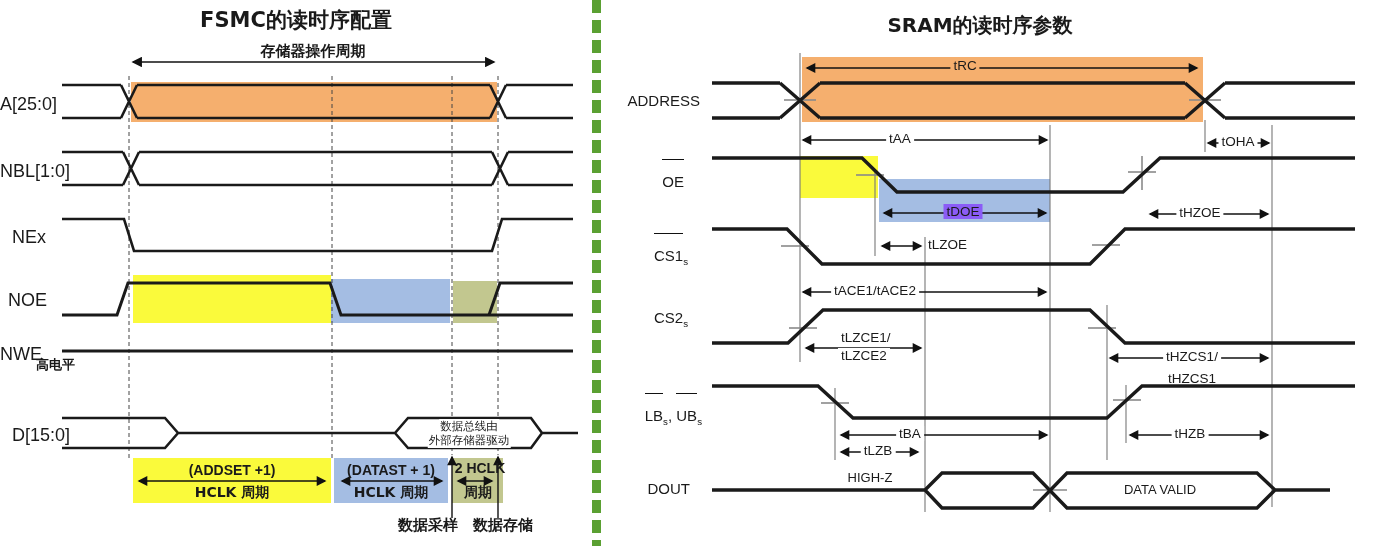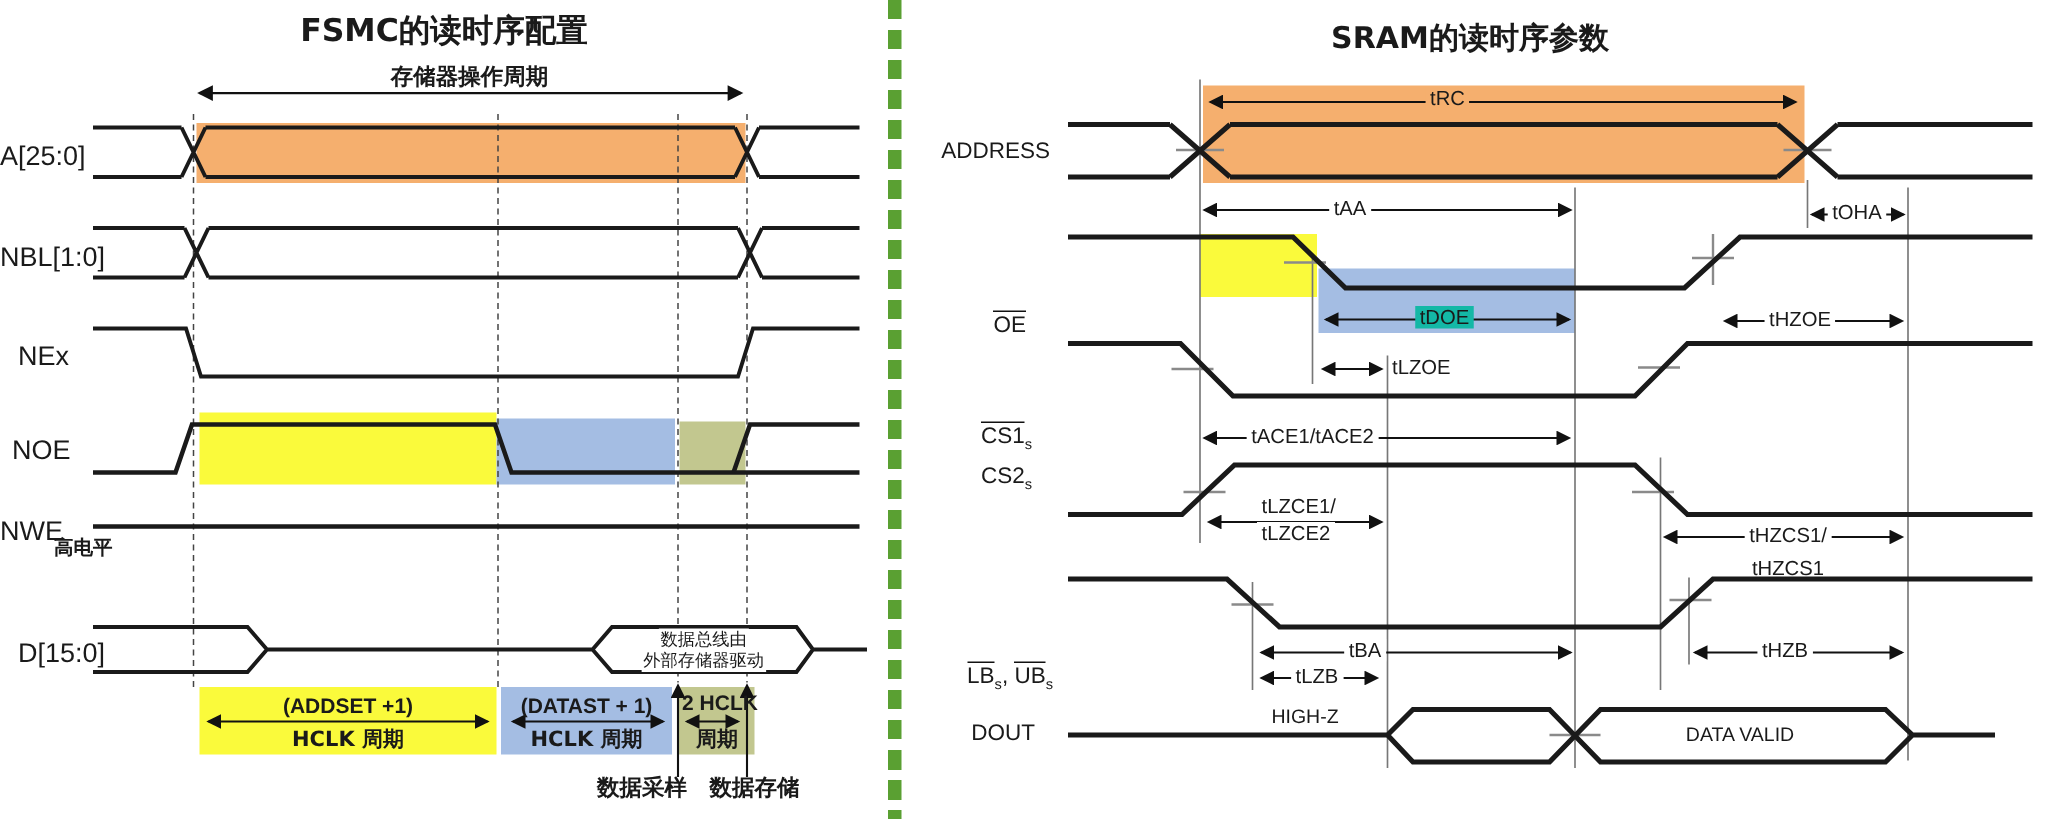--- a/index.html
+++ b/index.html
@@ -10,21 +10,21 @@
   #panel-right{left:600px;width:778px;}
   svg{position:absolute;left:0;top:0;}
   .lbl{position:absolute;white-space:nowrap;}
   .ttl{font-weight:bold;font-size:21px;font-family:"DejaVu Sans","Liberation Sans",sans-serif;transform:translateX(-50%);}
   .cn{font-family:"DejaVu Sans","Liberation Sans",sans-serif;}
   .ctr{transform:translateX(-50%);}
   .sig{font-size:18px;text-align:right;}
   .sigR{font-size:15px;text-align:right;width:100px;left:0;}
   .param{font-size:13.5px;padding:0 3px;background:#fff;}
   .nobg{background:transparent;padding:0;}
-  .ovl{border-top:1.6px solid #111;display:inline-block;line-height:1.05;padding-top:1px;margin-top:48px;}
+  .ovl{border-top:1.6px solid #111;display:inline-block;line-height:1.05;padding-top:14px;}
   sub{font-size:0.65em;}
   .phase{font-size:14px;font-weight:bold;}
   .small{font-size:11.5px;background:#fff;padding:0 1px;}
   #divider{position:absolute;left:592px;top:0;width:9px;height:546px;
      background:repeating-linear-gradient(180deg,var(--grn) 0 13px,transparent 13px 20px);}
 </style>
 </head>
 <body>
 
 <div id="stage">
@@ -188,21 +188,21 @@
     <div class="lbl sigR" style="top:92px;">ADDRESS</div>
     <div class="lbl sigR" style="top:159px;width:84px;"><span class="ovl">OE</span></div>
     <div class="lbl sigR" style="top:233px;width:88px;"><span class="ovl">CS1</span><sub>s</sub></div>
     <div class="lbl sigR" style="top:309px;width:88px;"><span>CS2</span><sub>s</sub></div>
     <div class="lbl sigR" style="top:393px;width:102px;"><span class="ovl">LB</span><sub>s</sub><span>, </span><span class="ovl">UB</span><sub>s</sub></div>
     <div class="lbl sigR" style="top:480px;width:90px;">DOUT</div>
 
     <div class="lbl param ctr" style="left:365px;top:58px;background:#F5AF6E;">tRC</div>
     <div class="lbl param ctr" style="left:300px;top:131px;">tAA</div>
     <div class="lbl param ctr" style="left:638px;top:134px;">tOHA</div>
-    <div class="lbl param ctr" style="left:363px;top:204px;background:#14b8a6;">tDOE</div>
+    <div class="lbl param ctr" style="left:363px;top:204px;background:#8b5cf6;">tDOE</div>
     <div class="lbl param ctr" style="left:600px;top:205px;">tHZOE</div>
     <div class="lbl param nobg" style="left:328px;top:237px;">tLZOE</div>
     <div class="lbl param ctr" style="left:275px;top:283px;text-align:right;">tACE1/tACE2</div>
     <div class="lbl param" style="left:238px;top:330px;">tLZCE1/</div>
     <div class="lbl param" style="left:238px;top:348px;">tLZCE2</div>
     <div class="lbl param ctr" style="left:592px;top:349px;">tHZCS1/</div>
     <div class="lbl param ctr nobg" style="left:592px;top:371px;">tHZCS1</div>
     <div class="lbl param ctr" style="left:310px;top:426px;">tBA</div>
     <div class="lbl param ctr" style="left:278px;top:443px;">tLZB</div>
     <div class="lbl param ctr" style="left:590px;top:426px;">tHZB</div>

